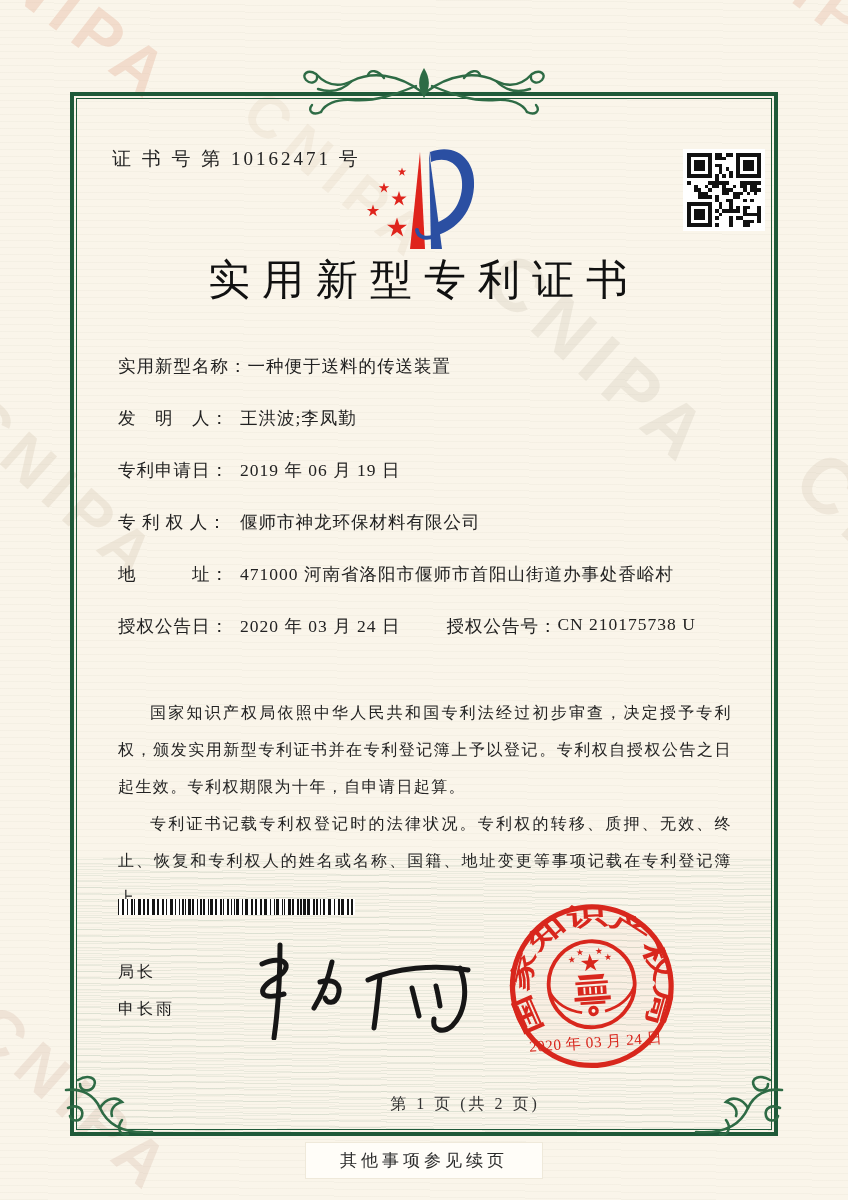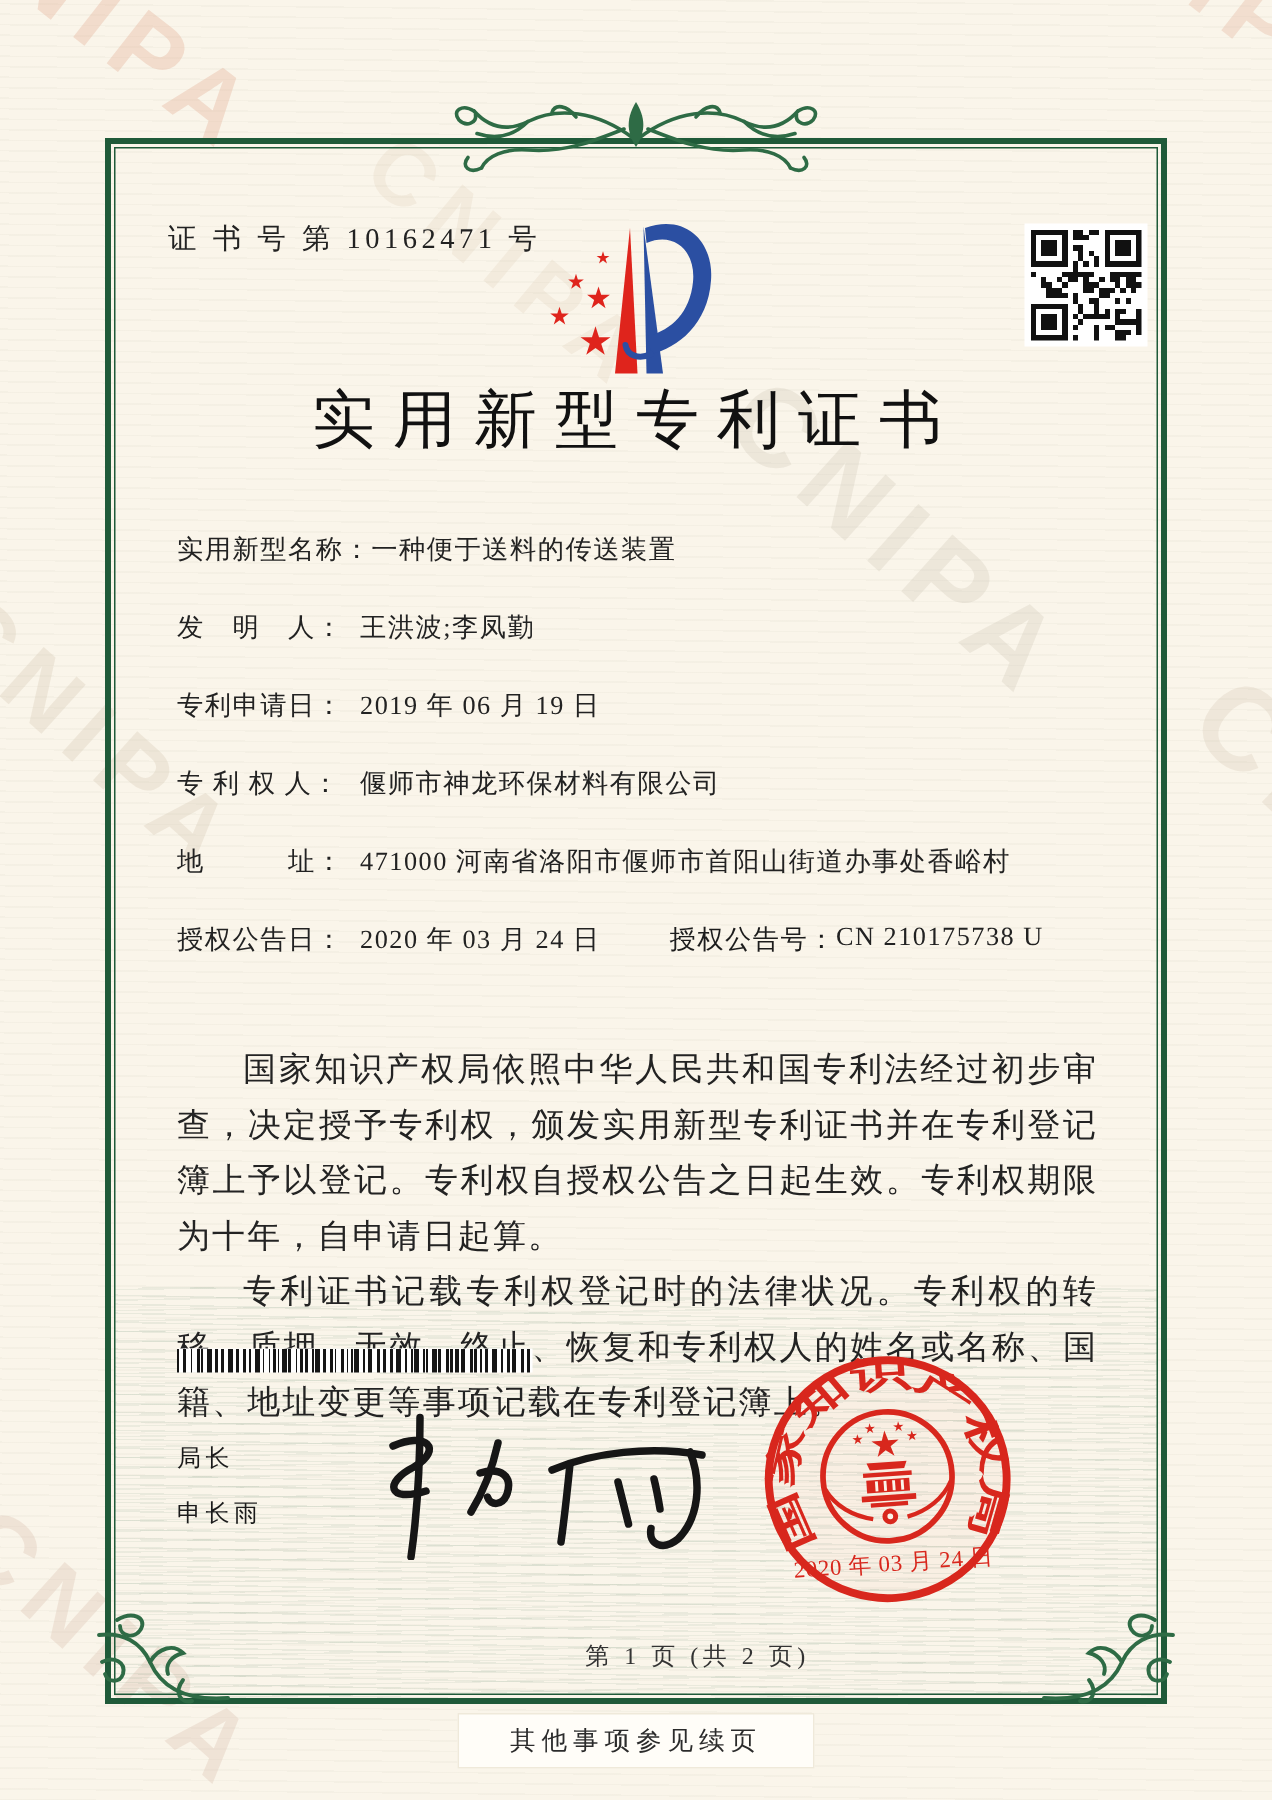--- a/index.html
+++ b/index.html
@@ -26,21 +26,21 @@
   .cert-no{position:absolute;left:112px;top:146px;font-size:19px;letter-spacing:3px;color:#222;}
   .logo{position:absolute;left:358px;top:142px;}
   .qr{position:absolute;left:683px;top:149px;background:#fff;padding:4px;}
   .title{position:absolute;left:0;top:252px;width:848px;text-align:center;
          font-size:42px;font-weight:normal;letter-spacing:12px;color:#111;}
   .fields{position:absolute;left:118px;top:354px;width:620px;}
   .row{height:52px;display:flex;align-items:flex-start;font-size:17.5px;white-space:nowrap;}
   .lbl{display:inline-block;min-width:122px;letter-spacing:1px;color:#222;}
   .val{letter-spacing:1px;color:#222;}
   .lbl2{margin-left:46px;letter-spacing:1px;font-family:Liberation Serif, serif;}
-  .bodytext{position:absolute;left:118px;top:694px;width:614px;font-size:22px;
+  .bodytext{position:absolute;left:118px;top:694px;width:614px;font-size:16px;
             line-height:37px;text-align:justify;letter-spacing:1.4px;color:#232323;}
   .bodytext p{margin:0;text-indent:2em;}
   .barcode{position:absolute;left:118px;top:899px;width:237px;height:16px;background:#fff;}
   .signer{position:absolute;left:118px;top:962px;font-size:16px;letter-spacing:3px;color:#1a1a1a;}
   .signer div{margin-bottom:16px;}
   .sig{position:absolute;left:240px;top:940px;}
   .seal{position:absolute;left:506px;top:900px;transform:rotate(-4deg);}
   .pagenum{position:absolute;left:0;top:1094px;width:848px;text-align:center;
            font-size:16px;letter-spacing:3px;color:#333;padding-left:41px;}
   .note{position:absolute;left:0;top:1142px;width:848px;text-align:center;}

